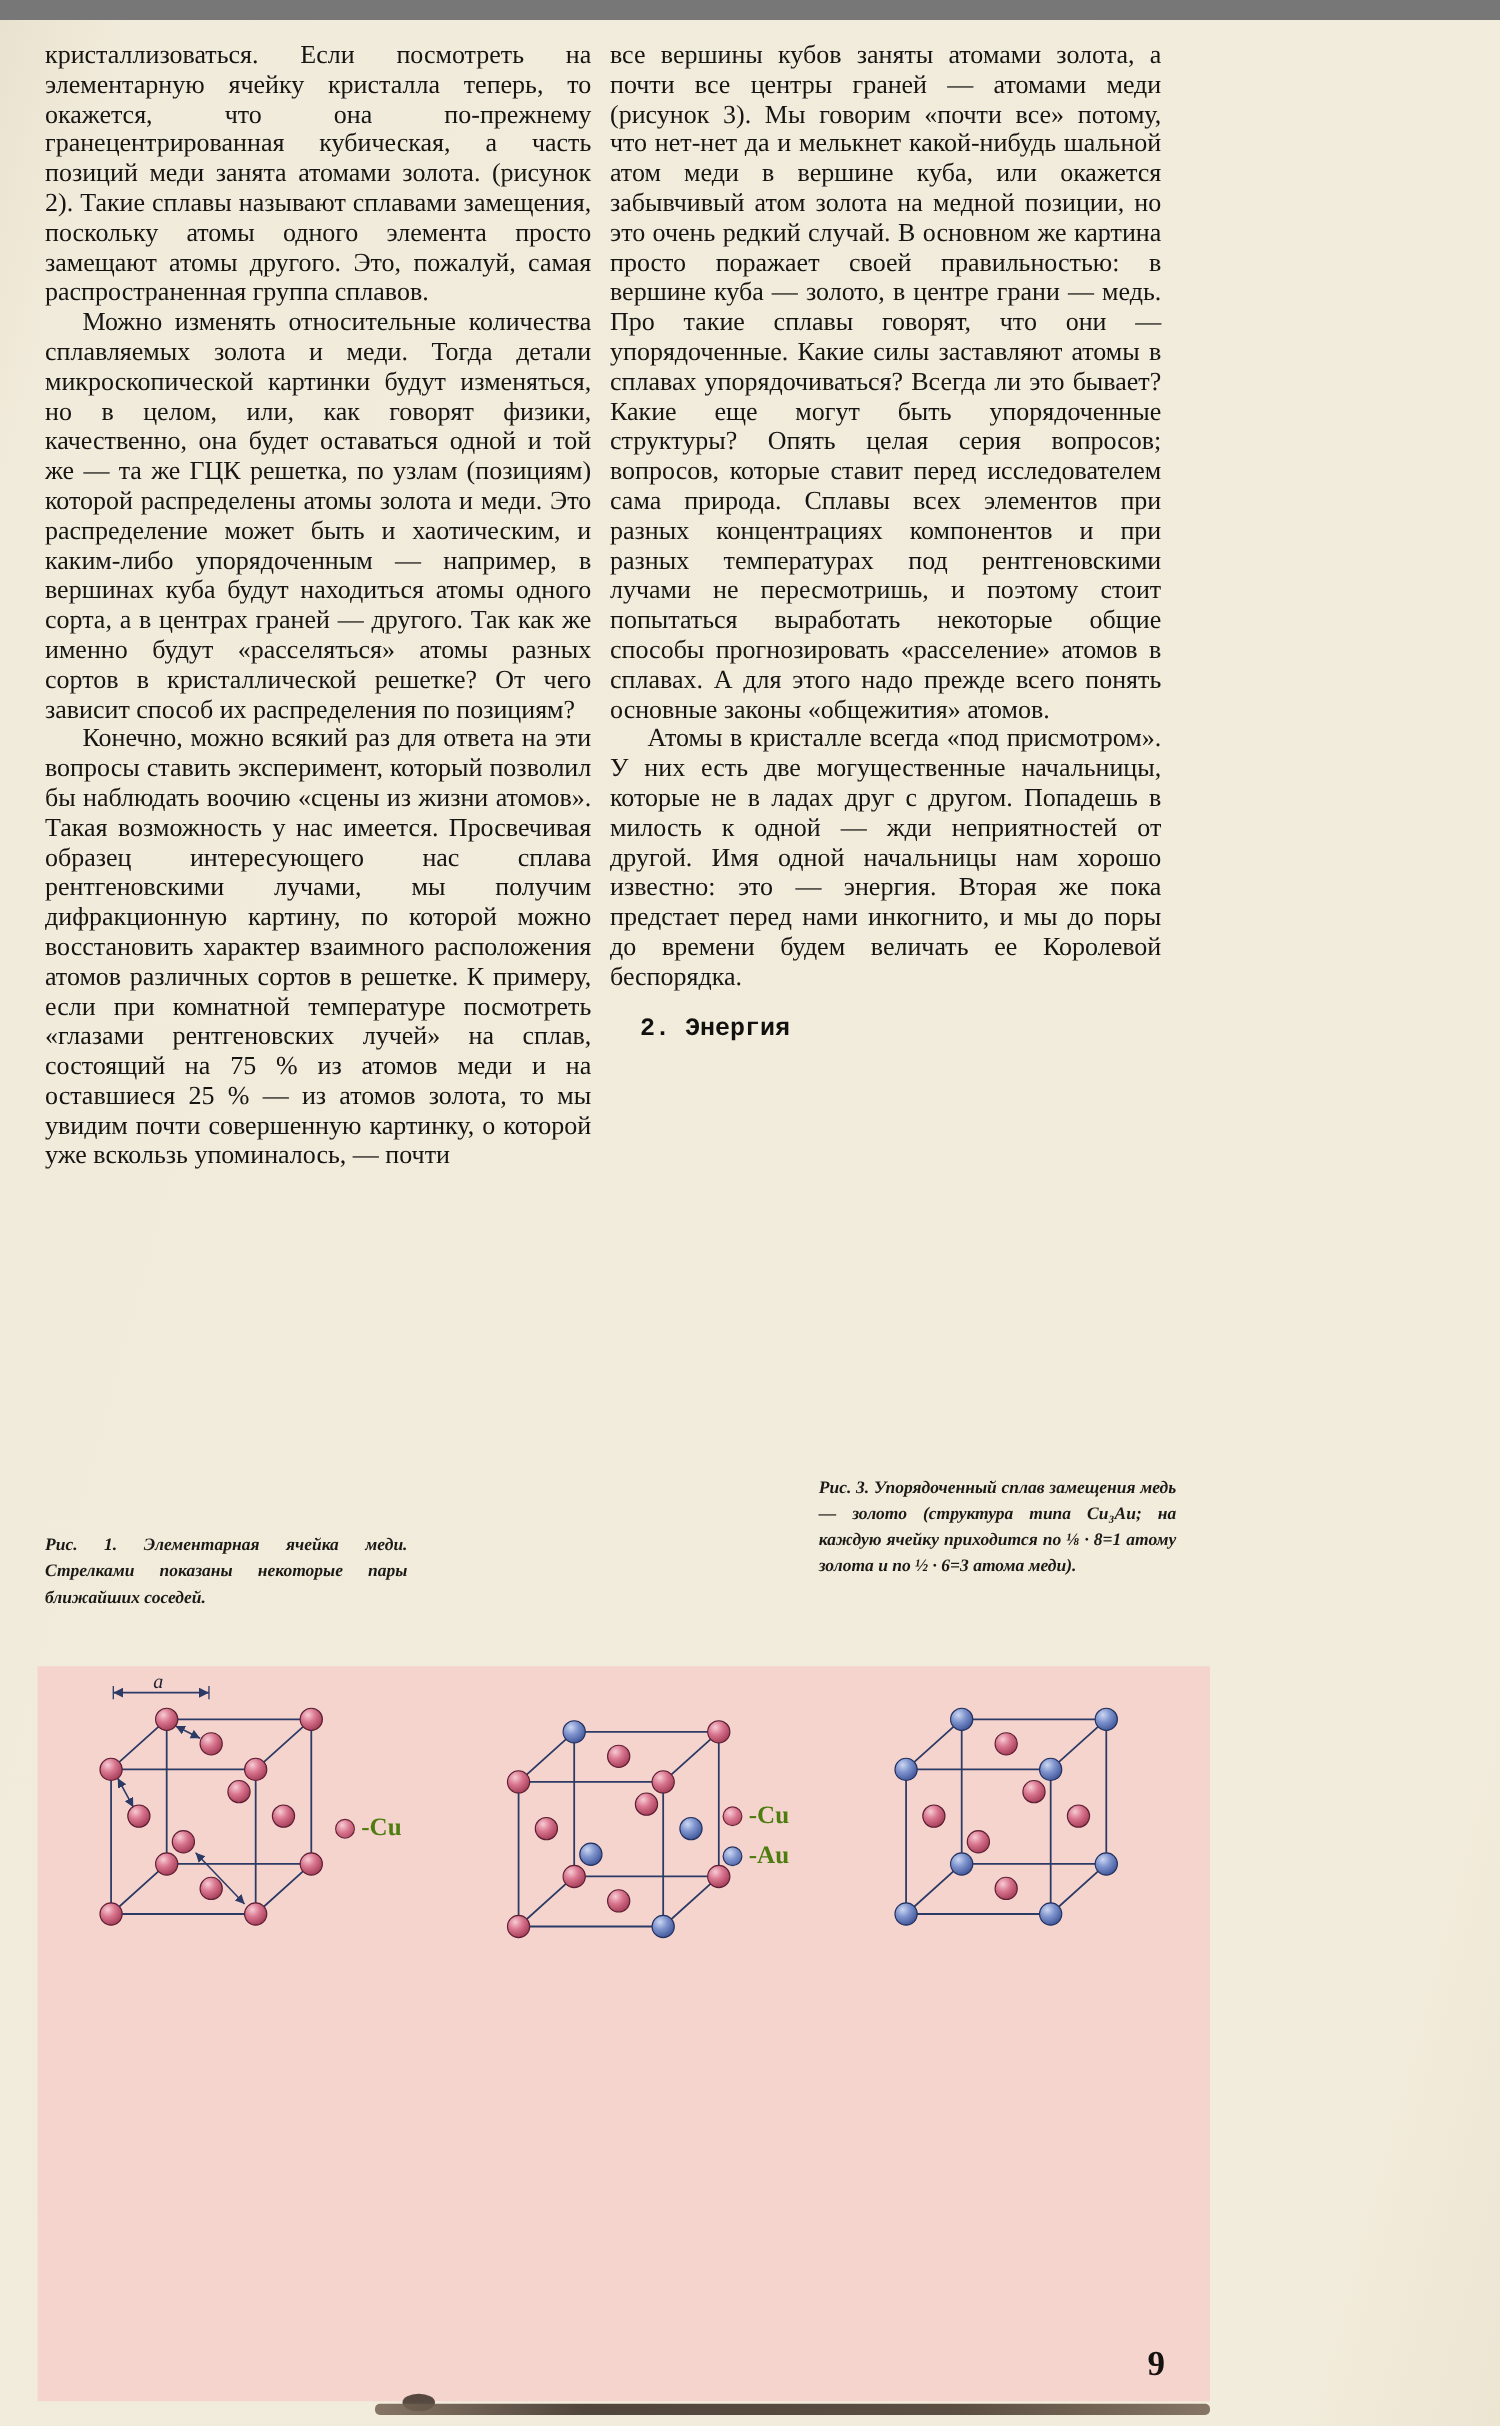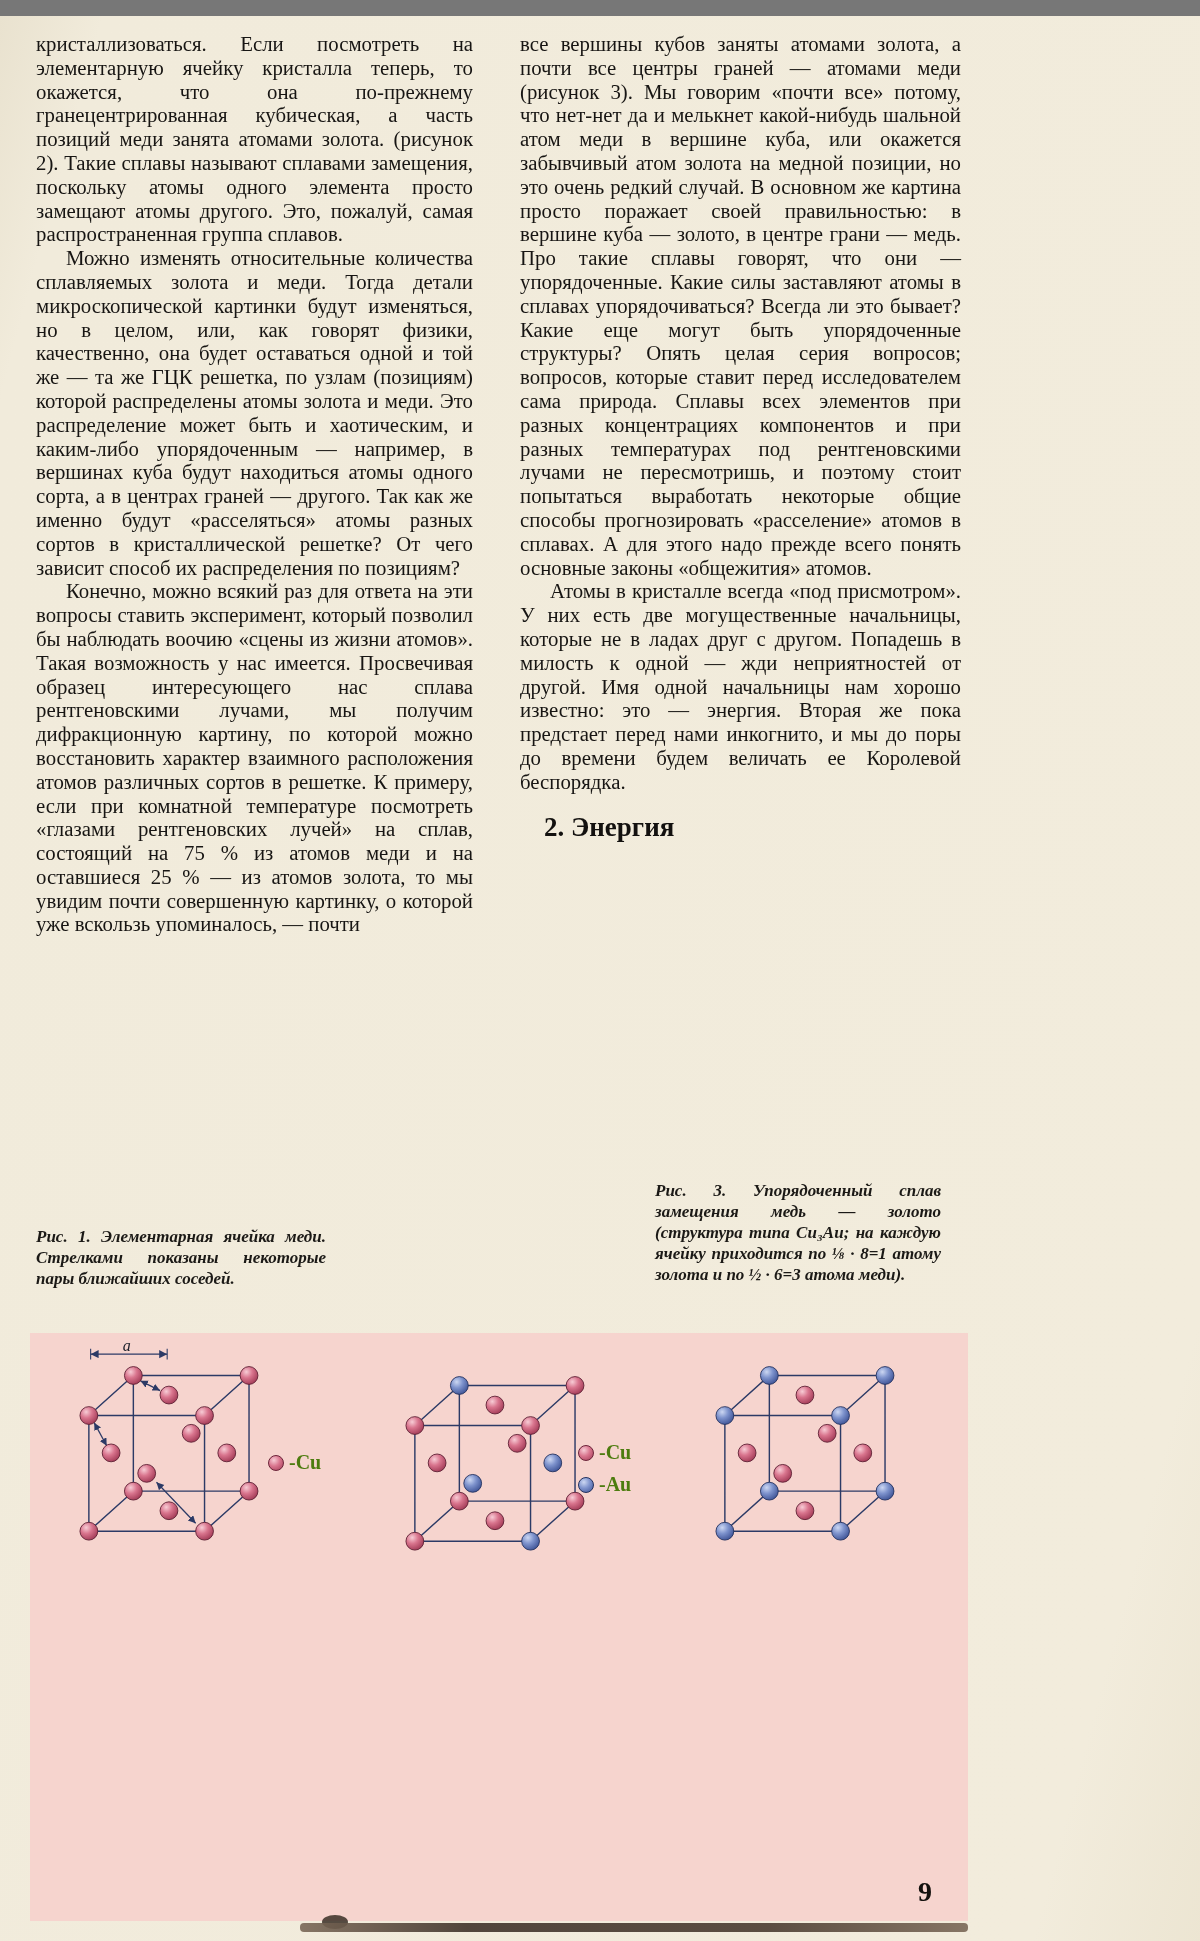--- a/index.html
+++ b/index.html
@@ -8,40 +8,41 @@
     position:relative;
     width:1200px; height:1941px;
     margin:16px auto;
     background:linear-gradient(105deg,#e9e2cf 0%,#f1ebdb 6%,#f2ecdc 90%,#ece5d2 100%);
     font-family:"Liberation Serif","DejaVu Serif",serif;
     color:#171513;
     overflow:hidden;
   }
   .col { position:absolute; top:16px; }
   .col-left  { left:36px;  width:437px; }
-  .col-right { left:520px; width:441px; }
+  .col-right { left:488px; width:441px; }
   .col p {
     font-size:20.8px;
     line-height:23.8px;
     text-align:justify;
     text-indent:30px;
     hyphens:auto;
     color:#171513;
   }
   .col p.noindent { text-indent:0; }
   .section-heading {
-    font-size:27px;
+    font-size:20px;
     font-weight:bold;
     padding-left:24px;
     margin:18px 0 13px 0;
     color:#13110f;
+    font-family:Liberation Mono, monospace;
   }
   .caption {
     position:absolute;
-    font-size:17px;
+    font-size:14px;
     line-height:21px;
     font-weight:bold;
     font-style:italic;
     text-align:justify;
     hyphens:auto;
     color:#1b1916;
   }
   .cap1 { left:36px;  top:1210px; width:290px; }
   .cap2 { left:345px; top:1232px; width:276px; }
   .cap3 { left:655px; top:1164px; width:286px; }

